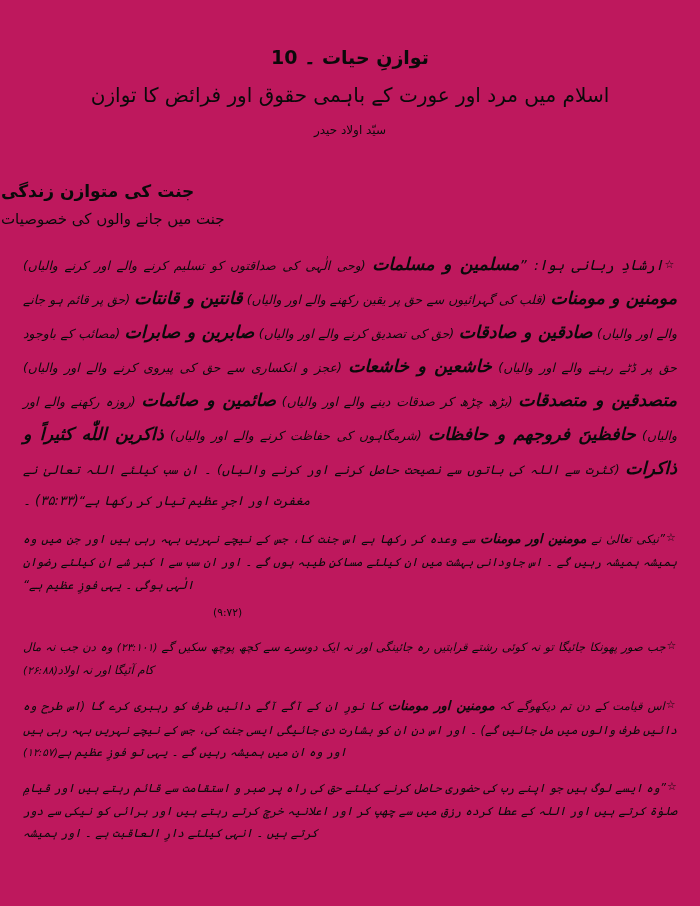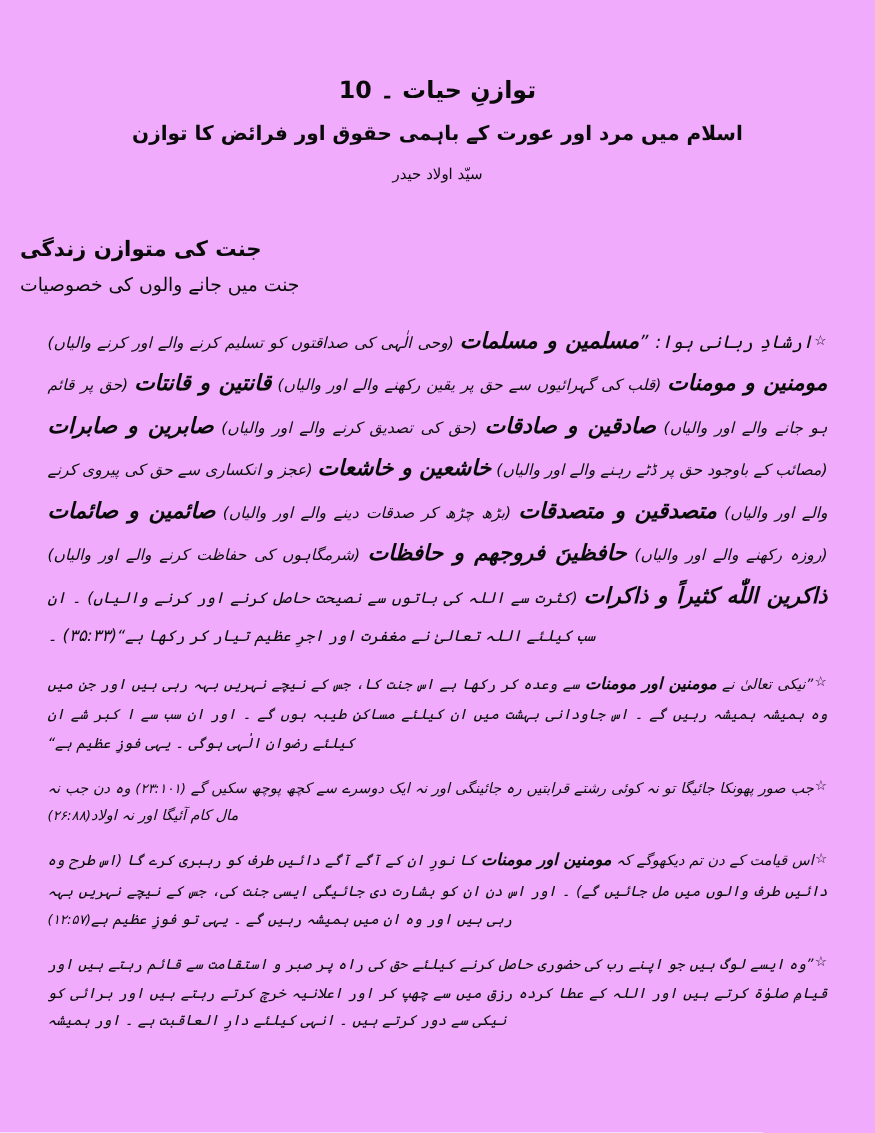--- a/index.html
+++ b/index.html
@@ -12,39 +12,39 @@
     width: 700px;
     height: 906px;
     position: relative;
     font-family: "DejaVu Sans", "Liberation Sans", sans-serif;
     color: #0a0a0a;
     overflow: hidden;
   }
   .page {
     position: absolute;
     inset: 0;
-    background: #f0abfc;
-    padding: 16px;
+    background: #be185d;
+    padding: 1px;
   }
 
   
   .header {
     text-align: center;
     padding-top: 44px;
   }
   .doc-series {
     font-size: 19px;
     font-weight: bold;
     line-height: 1.3;
     direction: rtl;
     letter-spacing: 0.2px;
   }
   .doc-title {
-    font-size: 16px;
-    font-weight: bold;
+    font-size: 20px;
+    font-weight: normal;
     line-height: 1.5;
     direction: rtl;
     margin-top: 10px;
   }
   .doc-author {
     font-size: 12px;
     line-height: 1.4;
     direction: rtl;
     margin-top: 12px;
   }
@@ -132,20 +132,23 @@
 
   <div class="body-wrap">
 
     <p class="para para-lg">
       <span class="star">☆</span><span>ارشادِ ربانی ہوا:  </span><span>”</span><span class="bold-lg">مسلمین و مسلمات</span><span class="gloss"> (وحی الٰہی کی صداقتوں کو تسلیم کرنے والے اور کرنے والیاں) </span><span class="bold-lg">مومنین و مومنات</span><span class="gloss"> (قلب کی گہرائیوں سے حق پر یقین رکھنے والے اور والیاں) </span><span class="bold-lg">قانتین و قانتات</span><span class="gloss"> (حق پر قائم ہو جانے والے اور والیاں) </span><span class="bold-lg">صادقین و صادقات</span><span class="gloss"> (حق کی تصدیق کرنے والے اور والیاں) </span><span class="bold-lg">صابرین و صابرات</span><span class="gloss"> (مصائب کے باوجود حق پر ڈٹے رہنے والے اور والیاں) </span><span class="bold-lg">خاشعین و خاشعات</span><span class="gloss"> (عجز و انکساری سے حق کی پیروی کرنے والے اور والیاں) </span><span class="bold-lg">متصدقین و متصدقات</span><span class="gloss"> (بڑھ چڑھ کر صدقات دینے والے اور والیاں) </span><span class="bold-lg">صائمین و صائمات</span><span class="gloss"> (روزہ رکھنے والے اور والیاں) </span><span class="bold-lg">حافظینَ فروجھم و حافظات</span><span class="gloss"> (شرمگاہوں کی حفاظت کرنے والے اور والیاں) </span><span class="bold-lg">ذاکرین اللّٰه کثیراً و ذاکرات</span><span class="gloss"> (کثرت سے اللہ کی باتوں سے نصیحت حاصل کرنے اور کرنے والیاں) ۔ ان سب کیلئے اللہ تعالیٰ نے مغفرت اور اجرِ عظیم تیار کر رکھا ہے“</span><span class="ref">(۳۵:۳۳) ۔</span>
     </p>
 
     <p class="para para-sm">
       <span class="star">☆</span><span>”</span><span>نیکی تعالیٰ نے </span><span class="bold">مومنین اور مومنات</span><span> سے وعدہ کر رکھا ہے اس جنت کا، جس کے نیچے نہریں بہہ رہی ہیں اور جن میں وہ ہمیشہ ہمیشہ رہیں گے ۔ اس جاودانی بہشت میں ان کیلئے مساکنِ طیبہ ہوں گے ۔ اور ان سب سے ا کبر شے ان کیلئے رضوانِ الٰہی ہوگی ۔ یہی فوزِ عظیم ہے“</span>
     </p>
+    <div class="ref-line indent-left3">
+      <span class="ref">(۹:۷۲)</span>
+    </div>
 
     <p class="para para-sm">
       <span class="star">☆</span><span>جب صور پھونکا جائیگا تو نہ کوئی رشتے قرابتیں رہ جائینگی اور نہ ایک دوسرے سے کچھ پوچھ سکیں گے </span><span class="ref">(۲۳:۱۰۱)</span><span> وہ دن جب نہ مال کام آئیگا اور نہ اولاد</span><span class="ref">(۲۶:۸۸)</span>
     </p>
 
     <p class="para para-sm">
       <span class="star">☆</span><span>اس قیامت کے دن تم دیکھوگے کہ </span><span class="bold">مومنین اور مومنات</span><span> کا نورِ ان کے آگے آگے دائیں طرف کو رہبری کرے گا (اس طرح وہ دائیں طرف والوں میں مل جائیں گے) ۔ اور اس دن ان کو بشارت دی جائیگی ایسی جنت کی، جس کے نیچے نہریں بہہ رہی ہیں اور وہ ان میں ہمیشہ رہیں گے ۔ یہی تو فوزِ عظیم ہے</span><span class="ref">(۱۲:۵۷)</span>
     </p>
 
     <p class="para para-sm">

